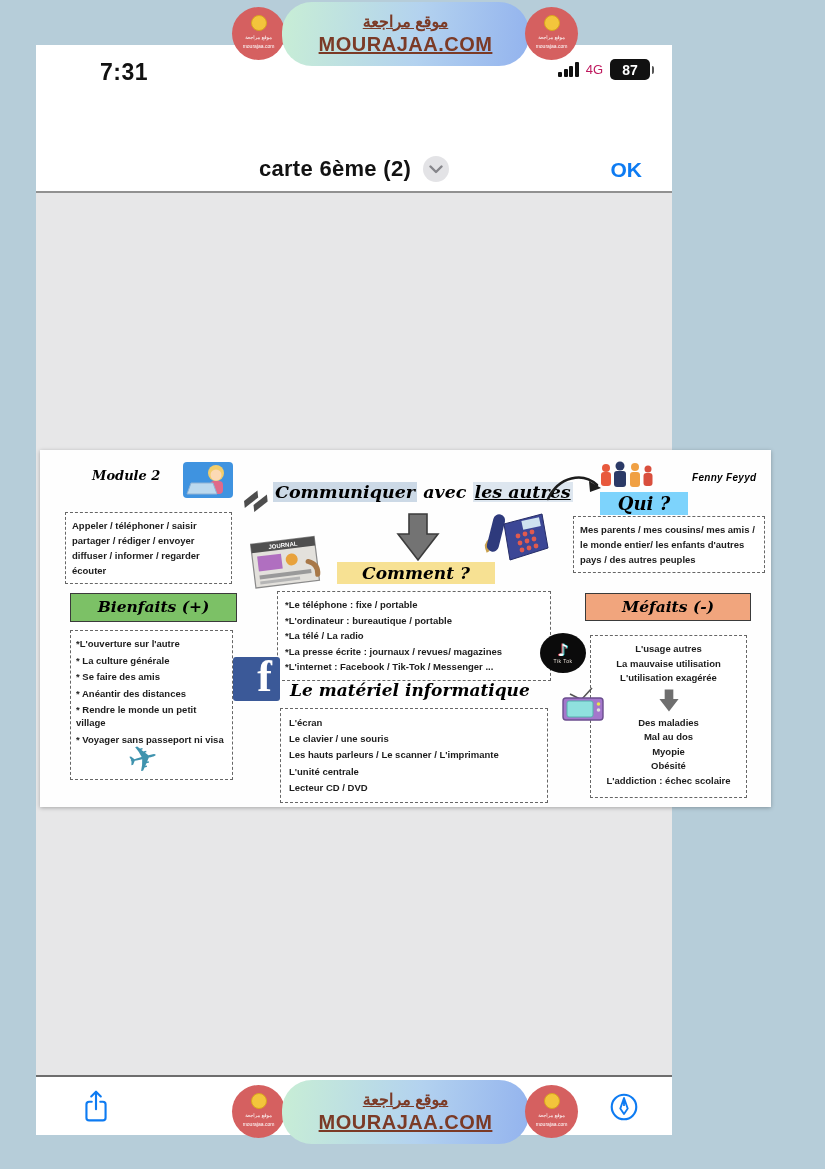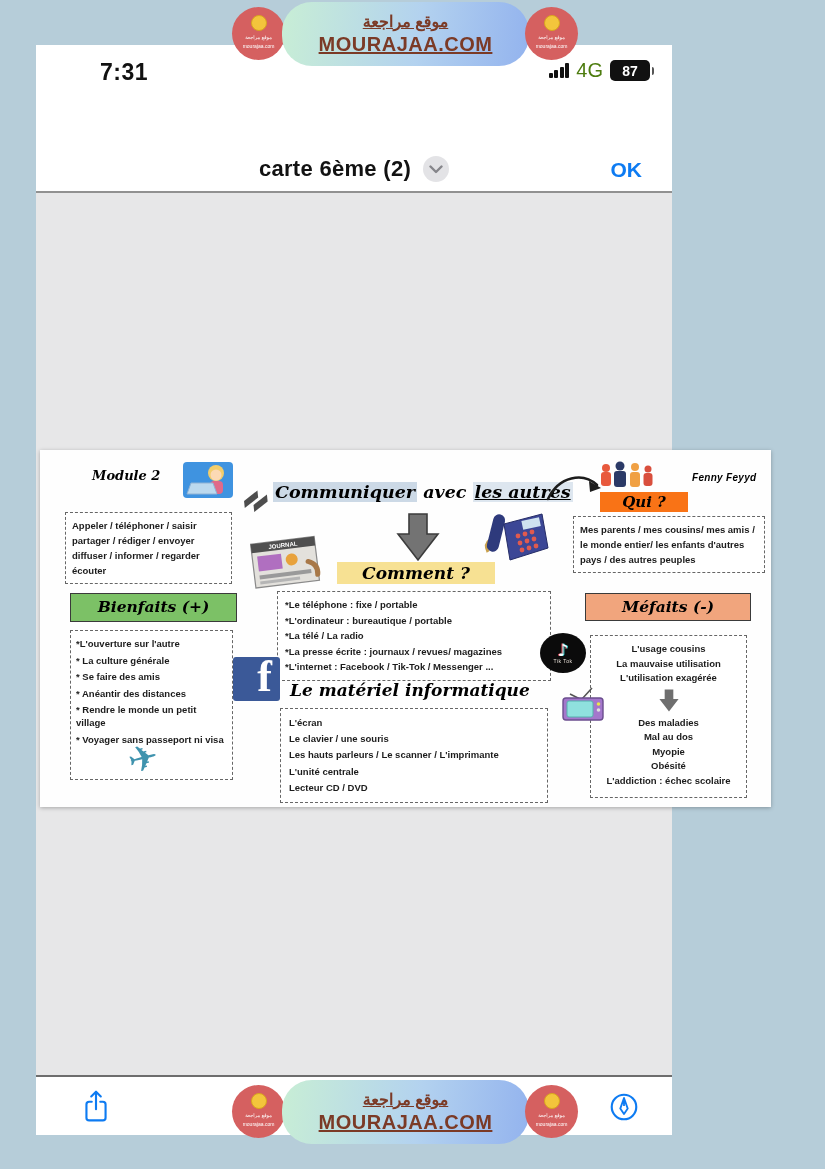--- a/index.html
+++ b/index.html
@@ -23,21 +23,21 @@
 
   
   .app { position:absolute; left:36px; top:45px; width:636px; height:1045px; background:#fff; }
 
   .statusbar { position:absolute; left:0; top:0; width:100%; height:55px; display:flex; align-items:center; }
   .time { position:absolute; left:64px; top:14px; font-size:23px; font-weight:700; color:#111; letter-spacing:0.5px; }
   .sb-right { position:absolute; right:18px; top:14px; display:flex; align-items:center; gap:7px; }
   .bars { display:flex; align-items:flex-end; gap:1.5px; height:15px; }
   .bars span { width:4px; background:#111; border-radius:1px; display:block; }
   .b1{height:5px;} .b2{height:8px;} .b3{height:11px;} .b4{height:15px;}
-  .net { font-size:20px; color:#4d7c0f; }
+  .net { font-size:13px; color:#be185d; }
   .batt-wrap { display:flex; align-items:center; }
   .batt { width:40px; height:21px; background:#111; border-radius:5px; color:#fff; font-size:14px; font-weight:700;
     display:flex; align-items:center; justify-content:center; }
   .batt-tip { width:2.5px; height:8px; background:#555; border-radius:0 2px 2px 0; margin-left:1.5px; }
 
   .titlebar { position:absolute; left:0; top:55px; width:100%; height:93px; border-bottom:2px solid #919191; }
   .title-group { position:absolute; left:0; right:0; top:56px; display:flex; align-items:center; justify-content:center; gap:12px; }
   .doc-title { font-size:22px; font-weight:700; color:#121212; letter-spacing:0.3px; }
   .chev-btn { width:26px; height:26px; border-radius:50%; background:#e3e3e6; display:flex; align-items:center; justify-content:center; }
   .ok-btn { position:absolute; right:30px; top:58px; font-size:21px; font-weight:600; color:#0d7bf2; }
@@ -63,22 +63,22 @@
   .dslash i { display:block; width:17px; height:6px; background:#4d4d4d; transform:skewX(-32deg); margin:3px 0 0 4px; }
   .dslash i + i { margin-left:9px; }
 
   .main-title { position:absolute; left:233px; top:32px; font-size:17.5px; font-weight:bold; white-space:nowrap; }
   .hl-blue { background:#ccd9e6; padding:0 2px; }
   .ul { text-decoration:underline; background:#dde6ef; padding:0 2px; }
   .curve-arrow { position:absolute; left:505px; top:22px; }
 
   .family { position:absolute; left:557px; top:10px; }
   .author { position:absolute; left:652px; top:22px; font-size:10px; font-weight:bold; font-style:italic; letter-spacing:0.3px; }
-  .qui-label { position:absolute; left:560px; top:42px; width:88px; background:#f97316; text-align:center;
-    font-size:15px; font-weight:bold; padding:1px 0; }
+  .qui-label { position:absolute; left:560px; top:42px; width:88px; background:#7dd3fc; text-align:center;
+    font-size:18px; font-weight:bold; padding:1px 0; }
   .qui-box { position:absolute; left:533px; top:66px; width:192px; padding:5px 6px; }
 
   .verbs-box { position:absolute; left:25px; top:62px; width:167px; padding:5px 6px; }
 
   .newspaper { position:absolute; left:208px; top:84px; }
   .big-arrow { position:absolute; left:355px; top:63px; }
   .phone { position:absolute; left:438px; top:58px; }
 
   .comment-label { position:absolute; left:297px; top:112px; width:158px; background:#f7e193; text-align:center;
     font-size:17px; font-weight:bold; padding:1px 0; }
@@ -267,21 +267,21 @@
         <div class="tb">* Voyager sans passeport ni visa</div>
       </div>
       <div class="plane">✈</div>
 
       <div class="fb">
         <span>f</span>
       </div>
 
       <div class="mef-hdr hw">Méfaits (-)</div>
       <div class="mef-box dash">
-        <div class="tb">L'usage cousins</div>
+        <div class="tb">L'usage autres</div>
         <div class="tb">La mauvaise utilisation</div>
         <div class="tb">L'utilisation exagérée</div>
         <svg class="small-arrow" width="24" height="24" viewBox="0 0 46 50">
           <polygon points="14,1 32,1 32,21 43,21 23,47 3,21 14,21" fill="#6f6f6f"></polygon>
         </svg>
         <div class="tb">Des maladies</div>
         <div class="tb">Mal au dos</div>
         <div class="tb">Myopie</div>
         <div class="tb">Obésité</div>
         <div class="tb">L'addiction : échec scolaire</div>

